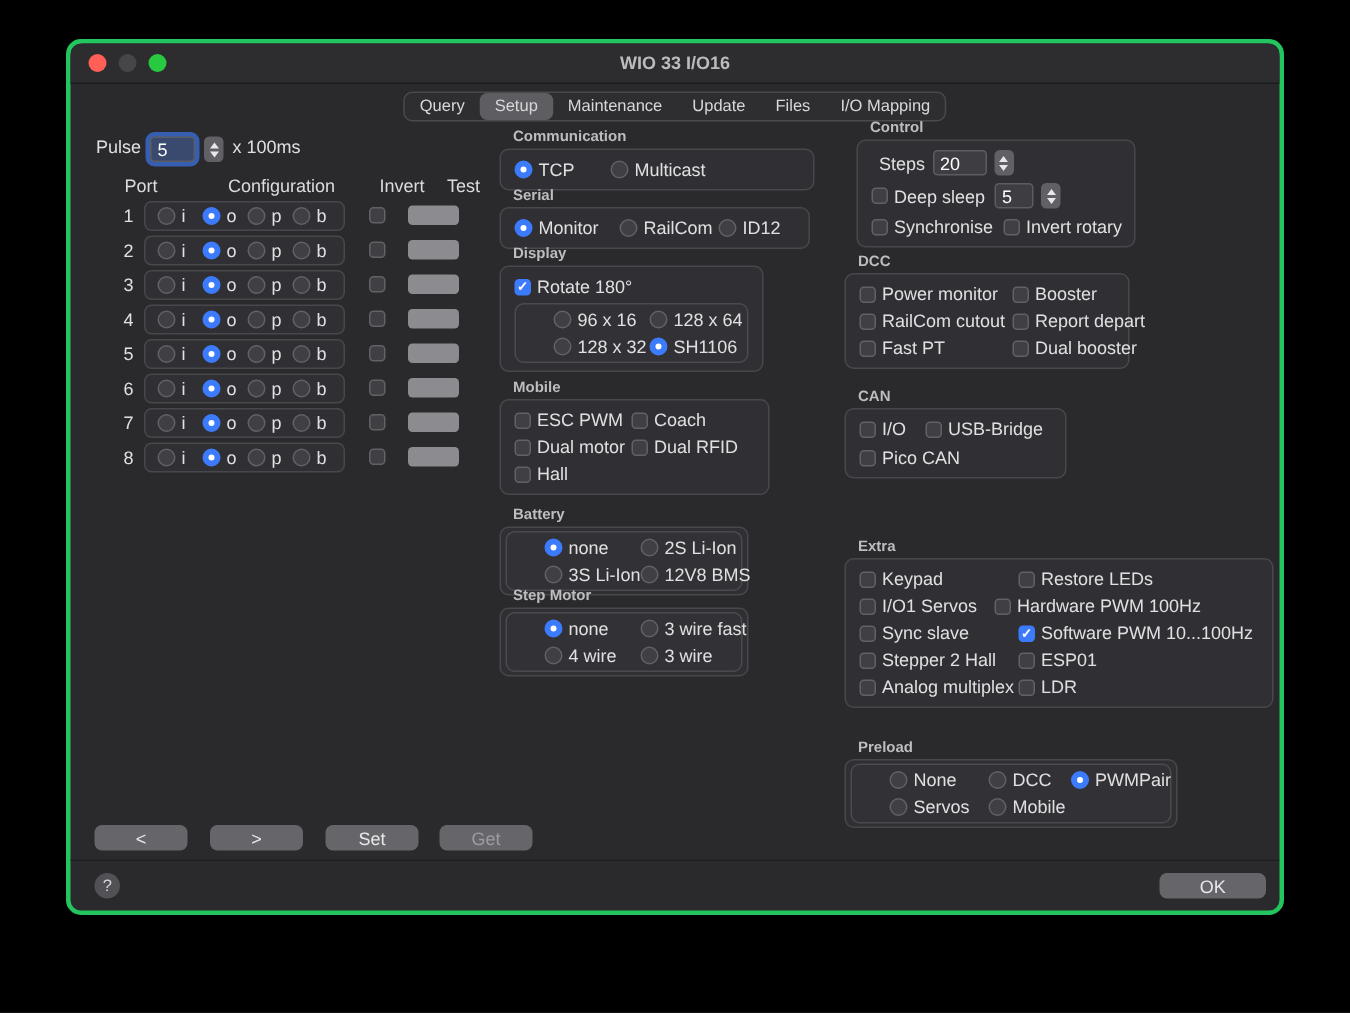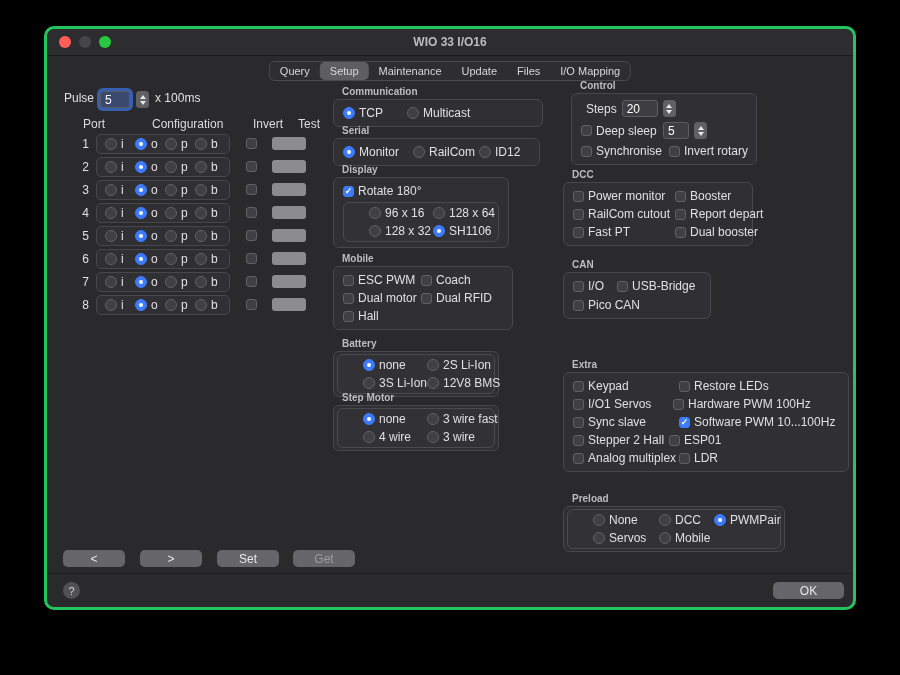--- a/index.html
+++ b/index.html
@@ -595,41 +595,41 @@
           <span class="ctl" style="width: 106px;">
             <span class="checkbox"></span>
             <span class="opt-label">Keypad</span>
           </span>
           <span class="ctl">
             <span class="checkbox"></span>
             <span class="opt-label">Restore LEDs</span>
           </span>
         </div>
         <div class="opt-row">
-          <span class="ctl" style="width: 100px;">
+          <span class="ctl" style="width: 90px;">
             <span class="checkbox"></span>
             <span class="opt-label">I/O1 Servos</span>
           </span>
           <span class="ctl">
             <span class="checkbox"></span>
             <span class="opt-label">Hardware PWM 100Hz</span>
           </span>
         </div>
         <div class="opt-row">
           <span class="ctl" style="width: 106px;">
             <span class="checkbox"></span>
             <span class="opt-label">Sync slave</span>
           </span>
           <span class="ctl">
             <span class="checkbox on">✓</span>
             <span class="opt-label">Software PWM 10...100Hz</span>
           </span>
         </div>
         <div class="opt-row">
-          <span class="ctl" style="width: 96px;">
+          <span class="ctl" style="width: 106px;">
             <span class="checkbox"></span>
             <span class="opt-label">Stepper 2 Hall</span>
           </span>
           <span class="ctl">
             <span class="checkbox"></span>
             <span class="opt-label">ESP01</span>
           </span>
         </div>
         <div class="opt-row">
           <span class="ctl" style="width: 106px;">

